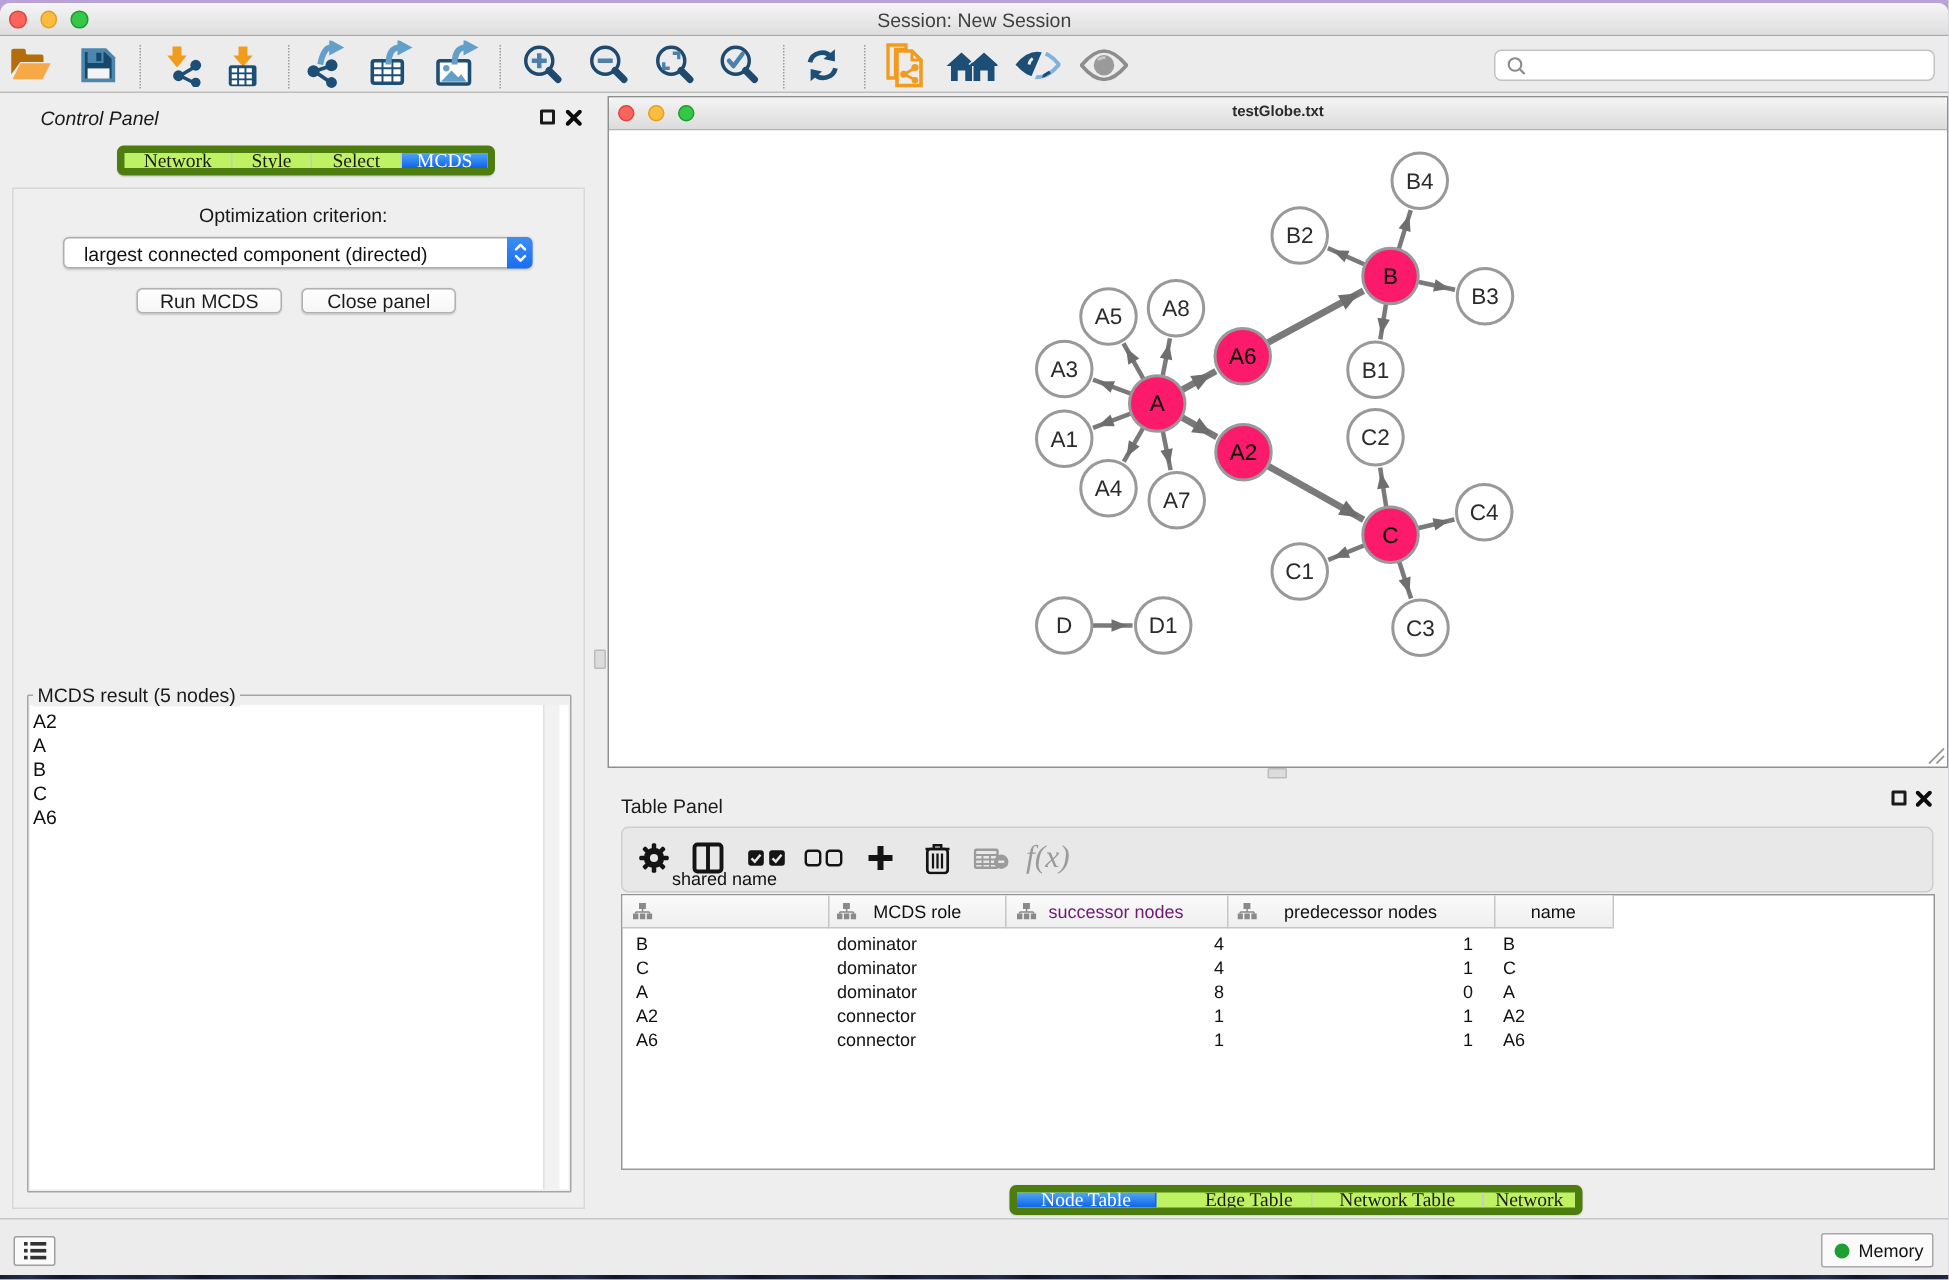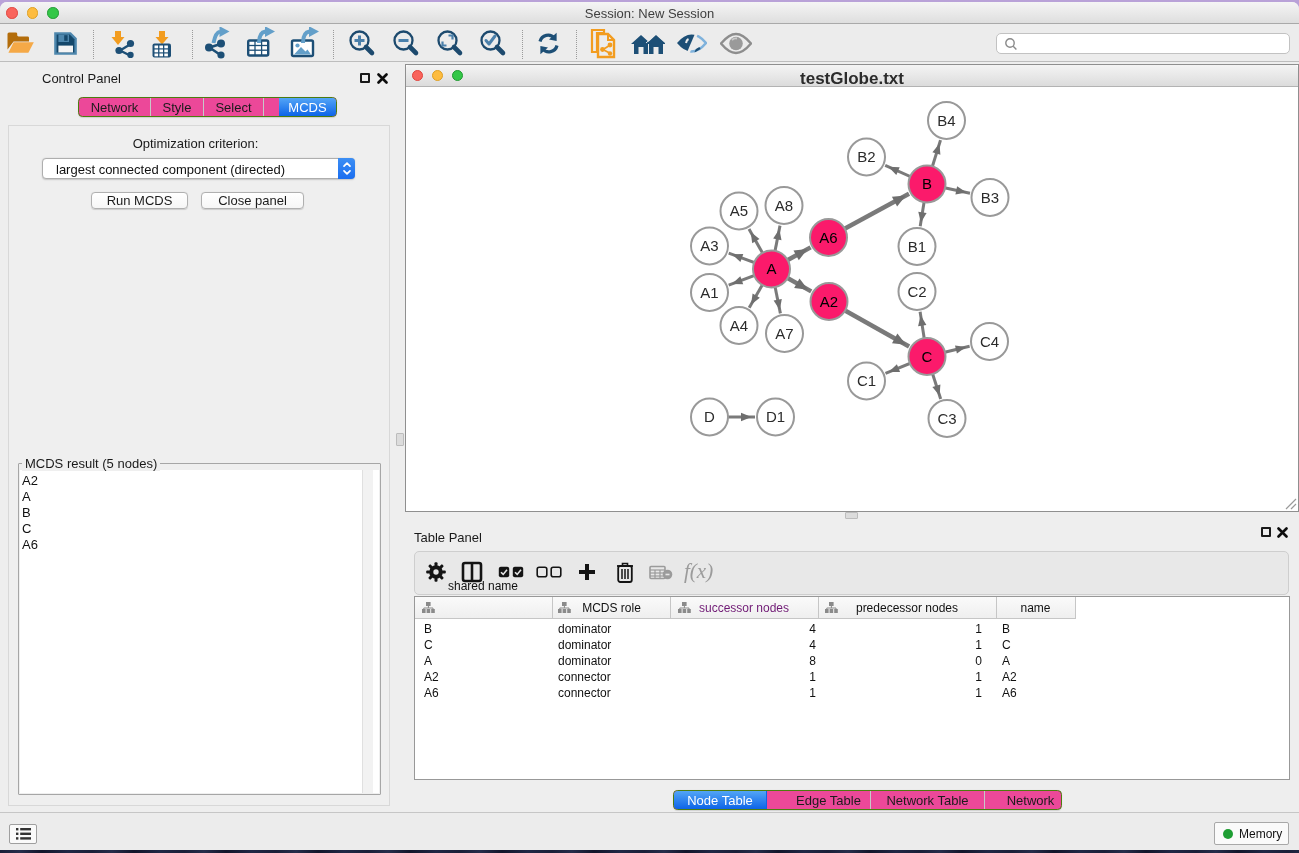--- a/index.html
+++ b/index.html
@@ -1,21 +1,21 @@
 <!DOCTYPE html>
 <html><head>
 <meta charset="utf-8">
 <style>
 *{margin:0;padding:0;box-sizing:border-box;}
 html,body{width:1299px;height:853px;overflow:hidden;}
 body{font-family:"Liberation Sans",sans-serif;background:#b9a2d8;position:relative;}
 .abs{position:absolute;}
-.seg{position:absolute;display:flex;background:#ec4899;border:1px solid #4d7c0f;border-radius:4.5px;overflow:hidden;box-shadow:0 0.5px 1px rgba(0,0,0,0.12);}
+.seg{position:absolute;display:flex;background:#bef264;border:5px solid #4d7c0f;border-radius:4.5px;overflow:hidden;box-shadow:0 0.5px 1px rgba(0,0,0,0.12);font-family:Liberation Serif, serif;}
 .seg>div{display:flex;align-items:center;justify-content:center;font-size:13px;color:#1c1c1c;border-right:1px solid #c8c8c8;}
-.seg>div:last-child{border-right:none;margin-left:15px;}
+.seg>div:last-child{border-right:none;}
 .seg>div.sel{background:linear-gradient(#53a5f6,#0d64e8);color:#fff;border-right-color:#0d64e8;}
 .btn{position:absolute;background:linear-gradient(#ffffff,#f6f6f6);border:1px solid #b0b0b0;border-radius:4px;display:flex;align-items:center;justify-content:center;font-size:13px;color:#1c1c1c;box-shadow:0 0.5px 1px rgba(0,0,0,0.15);}
 .winbtn{position:absolute;border-radius:50%;width:11.5px;height:11.5px;}
 .icon{position:absolute;}
 </style>
 </head>
 <body>
 
 <div class="abs" style="left:0;top:2px;width:1299px;height:851px;background:#eeeeee;border-radius:7px 7px 0 0;"></div>
 
@@ -165,21 +165,21 @@
     <circle cx="16" cy="11.5" r="6.8" fill="#9a9a9a"></circle>
     <path d="M12 8 Q14 6 17 6.5" fill="none" stroke="#c9c9c9" stroke-width="1.8"></path>
   </svg>
 
 <div class="abs" style="left:996px;top:33px;width:294px;height:21px;background:#fff;border:1px solid #c2c2c2;border-radius:5px;"></div>
 <svg class="icon" style="left:1004px;top:37px;" width="14" height="14" viewBox="0 0 14 14">
     <circle cx="6" cy="6" r="4.2" fill="none" stroke="#8a8a8a" stroke-width="1.4"></circle>
     <line x1="9.2" y1="9.2" x2="12.4" y2="12.4" stroke="#8a8a8a" stroke-width="1.4"></line>
   </svg>
 
-<div class="abs" style="left:42px;top:71px;font-size:13px;color:#1a1a1a;">Control Panel</div>
+<div class="abs" style="left:27px;top:71px;font-size:13px;color:#1a1a1a;font-style:italic;">Control Panel</div>
 <div class="abs" style="left:360px;top:73px;width:10px;height:10px;border:2px solid #1a1a1a;border-radius:1px;"></div>
 <svg class="icon" style="left:377px;top:73px;" width="11" height="11" viewBox="0 0 11 11">
     <path d="M1.5 1.5 L9.5 9.5 M9.5 1.5 L1.5 9.5" stroke="#0d0d0d" stroke-width="2.6" stroke-linecap="round"></path>
   </svg>
 <div class="seg" style="left:78px;top:97px;height:20px;">
   <div style="width:72px;">Network</div>
   <div style="width:53px;">Style</div>
   <div style="width:60px;">Select</div>
   <div class="sel" style="width:57px;">MCDS</div>
 </div>
@@ -204,21 +204,21 @@
 <div class="abs" style="left:22px;top:473px;font-size:13px;color:#111;line-height:16px;">A2<br>A<br>B<br>C<br>A6</div>
 
 <div class="abs" style="left:396px;top:433px;width:8px;height:13px;background:#dcdcdc;border:1px solid #bcbcbc;border-radius:1px;"></div>
 <div class="abs" style="left:845px;top:512px;width:13px;height:7px;background:#dcdcdc;border:1px solid #bcbcbc;border-radius:1px;"></div>
 
 <div class="abs" style="left:405px;top:64px;width:894px;height:448px;background:#fff;border:1px solid #8f8f8f;"></div>
 <div class="abs" style="left:406px;top:65px;width:892px;height:22px;background:linear-gradient(#f4f4f4,#dcdcdc);border-bottom:1px solid #b3b3b3;border-radius:4px 4px 0 0;"></div>
 <div class="winbtn" style="left:412px;top:70px;width:11px;height:11px;background:#f9645c;border:0.5px solid #e0443e;"></div>
 <div class="winbtn" style="left:432px;top:70px;width:11px;height:11px;background:#fdbc40;border:0.5px solid #dfa023;"></div>
 <div class="winbtn" style="left:452px;top:70px;width:11px;height:11px;background:#34c748;border:0.5px solid #1f9a31;"></div>
-<div class="abs" style="left:406px;top:69px;width:892px;text-align:center;font-size:17px;font-weight:bold;color:#2b2b2b;">testGlobe.txt</div>
+<div class="abs" style="left:406px;top:69px;width:892px;text-align:center;font-size:10px;font-weight:bold;color:#2b2b2b;">testGlobe.txt</div>
 <svg width="892" height="424" viewBox="0 0 892 424" style="position:absolute;left:406px;top:88px;">
 <line x1="365.5" y1="181.0" x2="322.7" y2="197.2" stroke="#7a7a7a" stroke-width="3"></line>
 <polygon points="325.9,196.0 334.3,188.3 337.2,196.2" fill="#6e6e6e"></polygon>
 <line x1="365.5" y1="181.0" x2="322.7" y2="165.1" stroke="#7a7a7a" stroke-width="3"></line>
 <polygon points="326.0,166.3 337.3,166.1 334.4,173.9" fill="#6e6e6e"></polygon>
 <line x1="365.5" y1="181.0" x2="343.2" y2="219.7" stroke="#7a7a7a" stroke-width="3"></line>
 <polygon points="345.0,216.7 346.6,205.5 353.8,209.7" fill="#6e6e6e"></polygon>
 <line x1="365.5" y1="181.0" x2="343.0" y2="140.9" stroke="#7a7a7a" stroke-width="3"></line>
 <polygon points="344.7,143.9 353.5,151.0 346.2,155.2" fill="#6e6e6e"></polygon>
 <line x1="365.5" y1="181.0" x2="374.4" y2="225.4" stroke="#7a7a7a" stroke-width="3"></line>

